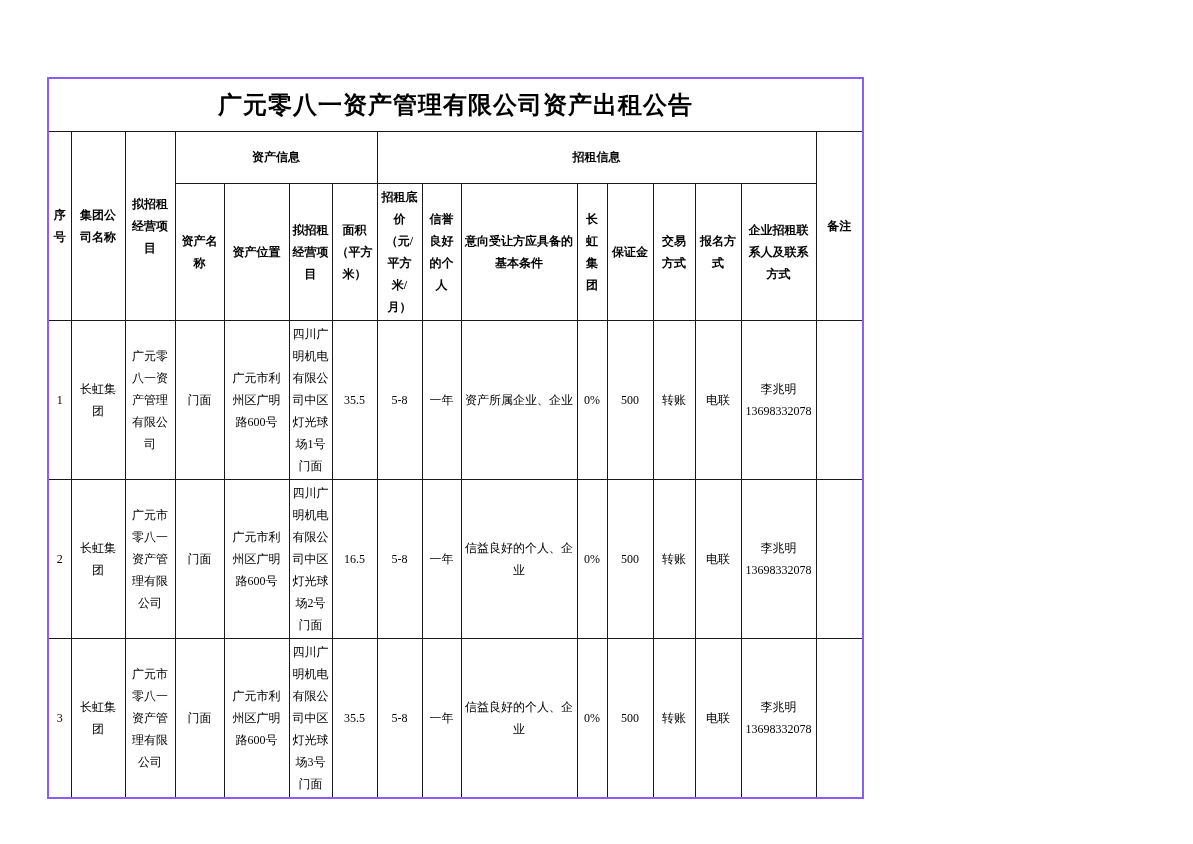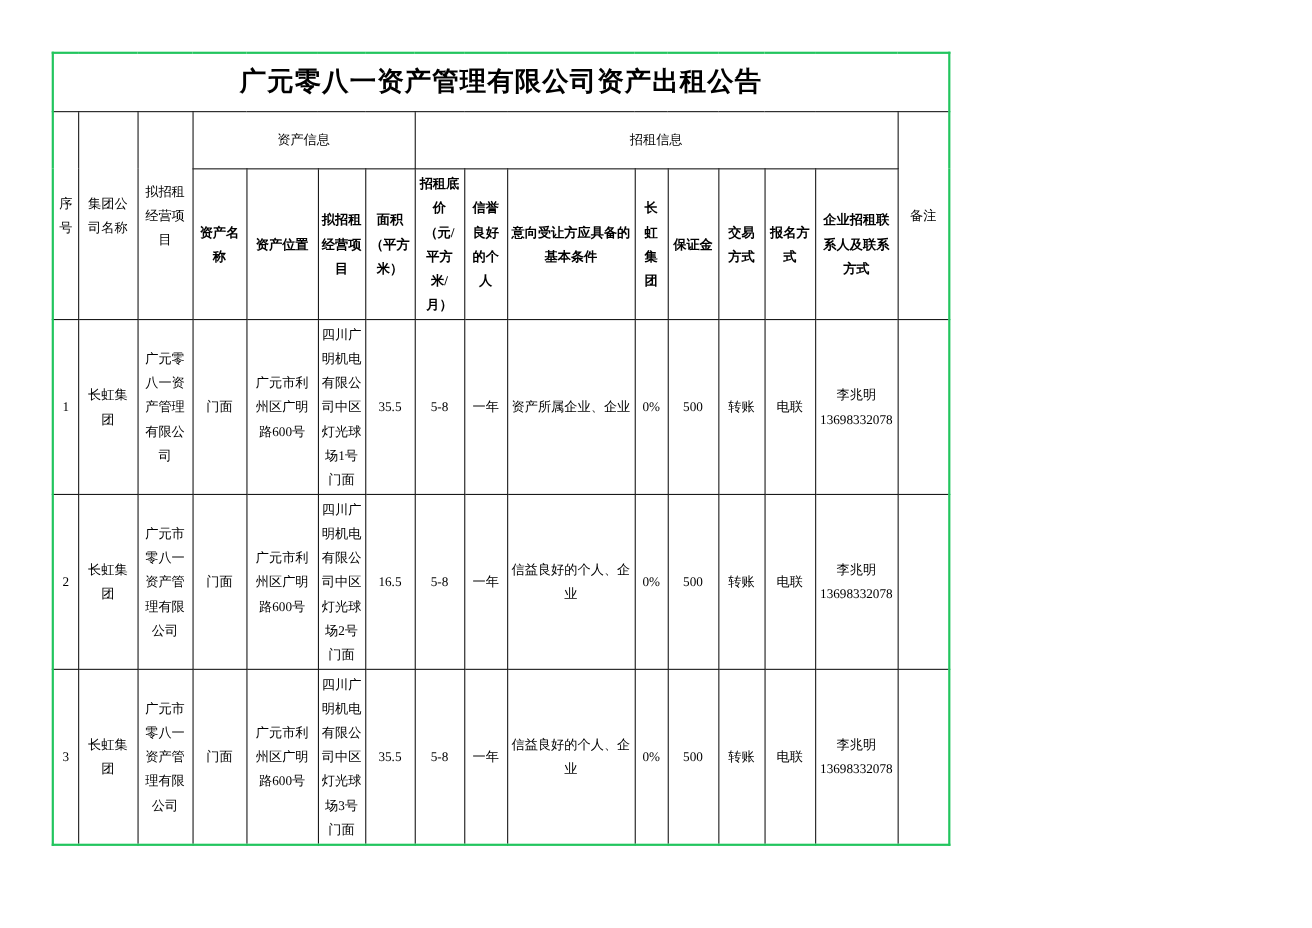--- a/index.html
+++ b/index.html
@@ -13,45 +13,45 @@
   .page {
     position: relative;
     width: 1193px;
     height: 844px;
     background: #ffffff;
     overflow: hidden;
   }
   table.announcement-table {
     position: absolute;
     left: 47px;
-    top: 47px;
+    top: 77px;
     width: 815px;
     border-collapse: collapse;
     table-layout: fixed;
-    border: 2px solid #22c55e;
+    border: 2px solid #8b5cf6;
   }
   td {
     border: 1px solid #1a1a1a;
     text-align: center;
     vertical-align: middle;
     font-size: 12px;
     line-height: 22px;
     padding: 2px 3px;
     word-break: break-all;
     overflow: hidden;
   }
   tr.title-row td {
     height: 53px;
     font-family: "Liberation Sans", "DejaVu Sans", sans-serif;
     font-weight: bold;
     font-size: 24px;
     line-height: 28px;
     letter-spacing: 1px;
   }
-  tr.header-row-1 td { height: 52px; font-weight: normal; }
+  tr.header-row-1 td { height: 52px; font-weight: bold; }
   tr.header-row-2 td { height: 88px; font-weight: bold; }
   tr.data-row td { height: 157px; font-weight: normal; margin-left: 48px; }
   td.cell-contact { white-space: pre-line; }
 </style>
 </head>
 <body>
 
 <div class="page">
   <table class="announcement-table">
     <colgroup>

